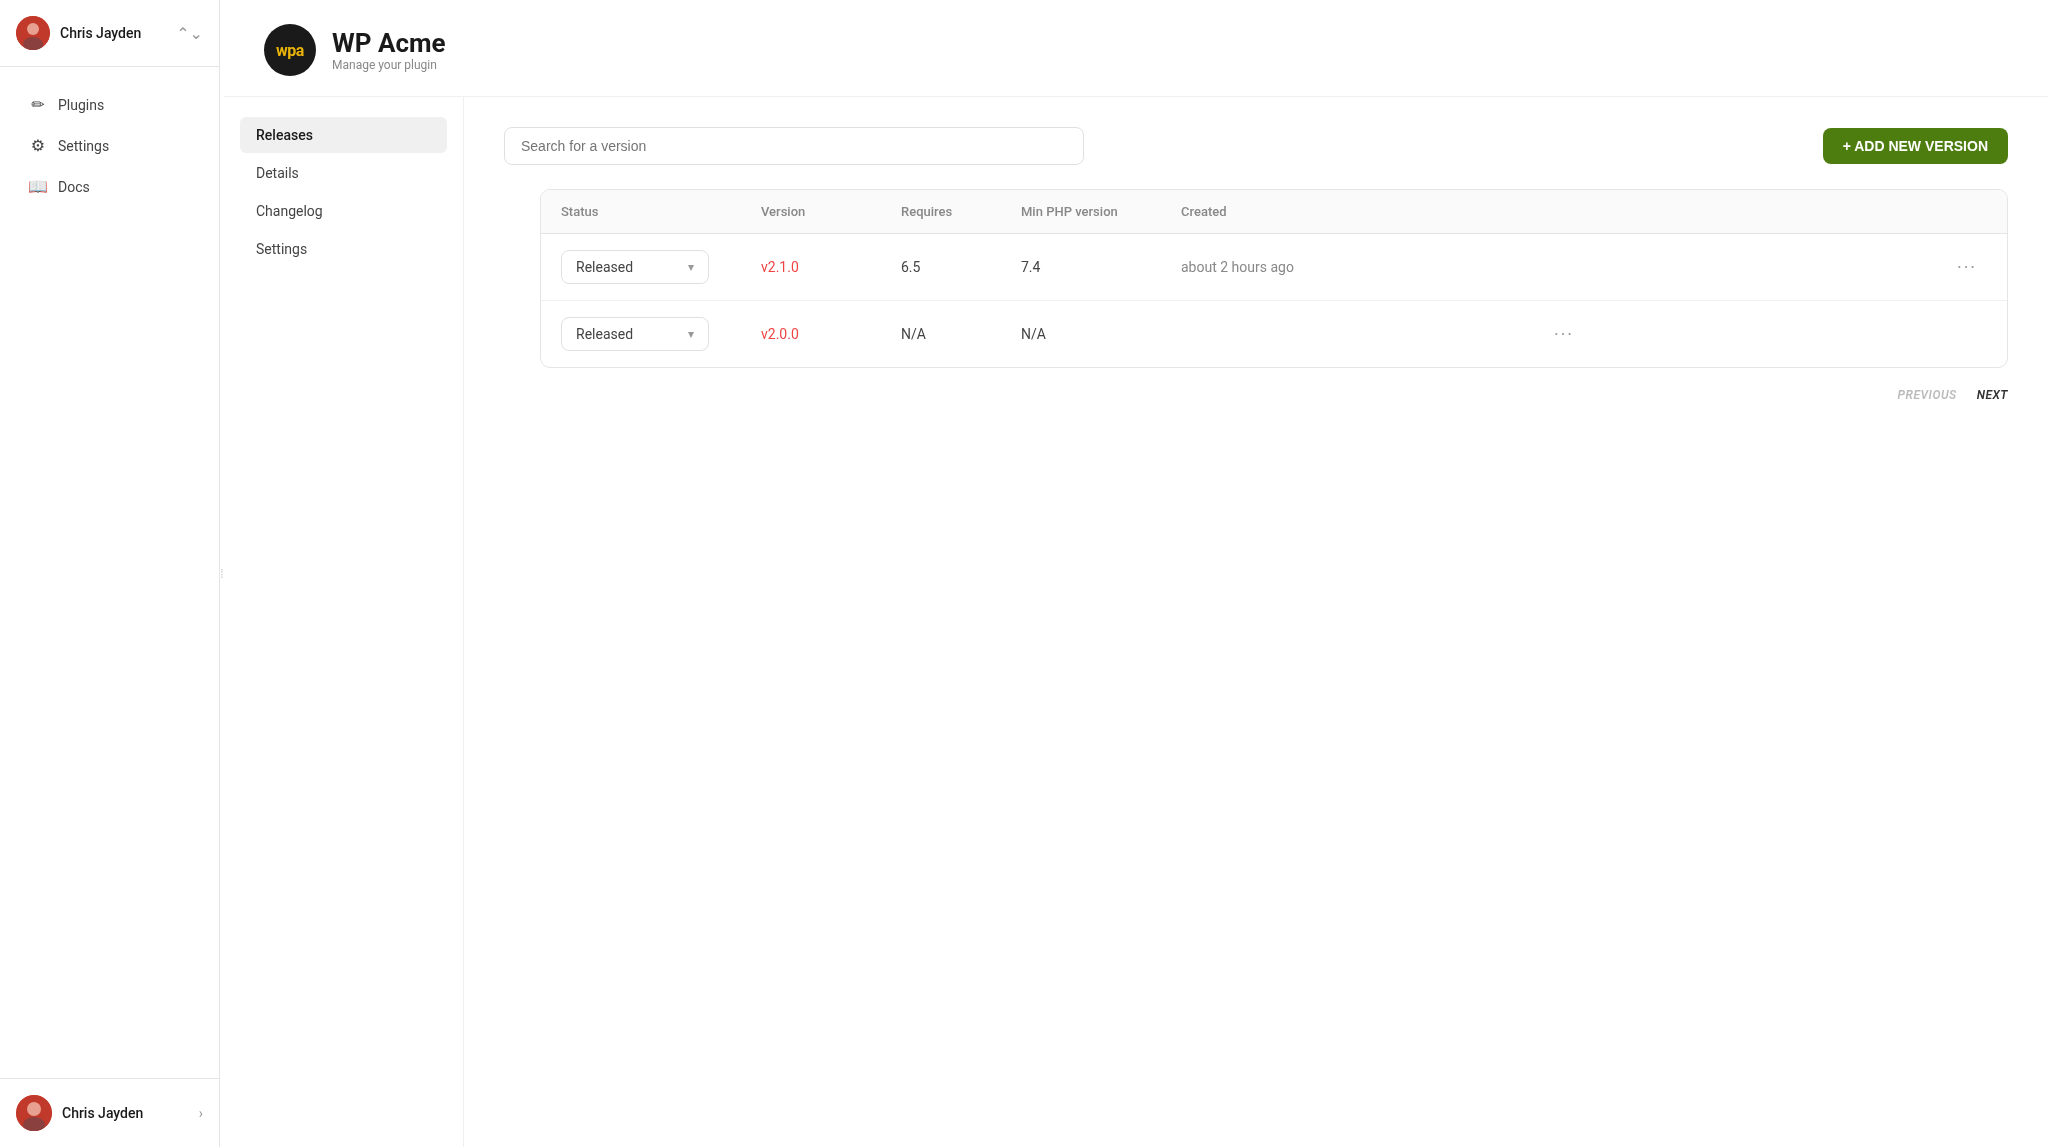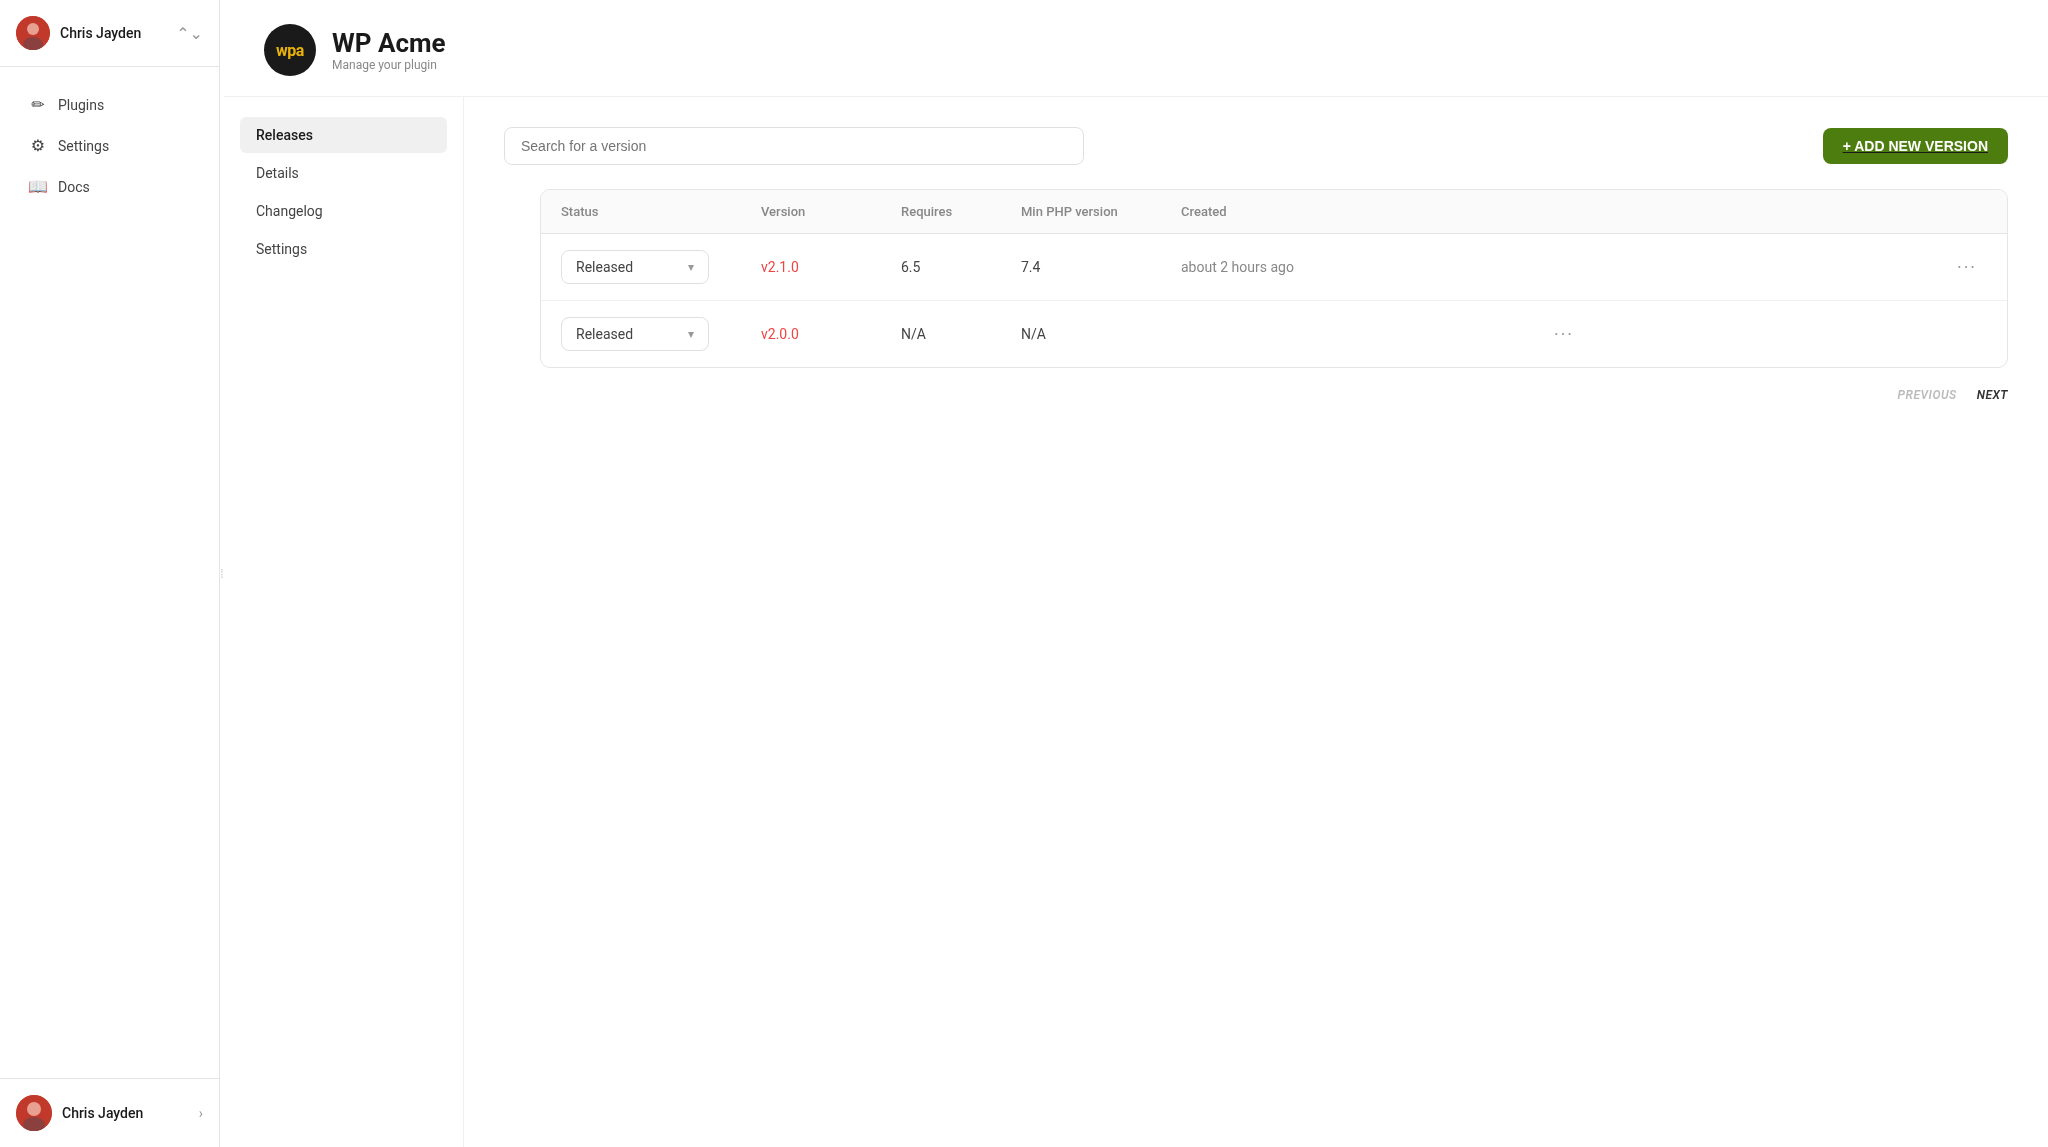--- a/index.html
+++ b/index.html
@@ -208,21 +208,20 @@
       padding: 30px 40px;
       overflow-y: auto;
     }
 
     
     .toolbar {
       display: flex;
       align-items: center;
       gap: 16px;
       margin-bottom: 24px;
-      text-decoration: underline;
     }
 
     .search-box {
       flex: 1;
       max-width: 580px;
       position: relative;
     }
 
     .search-input {
       width: 100%;

